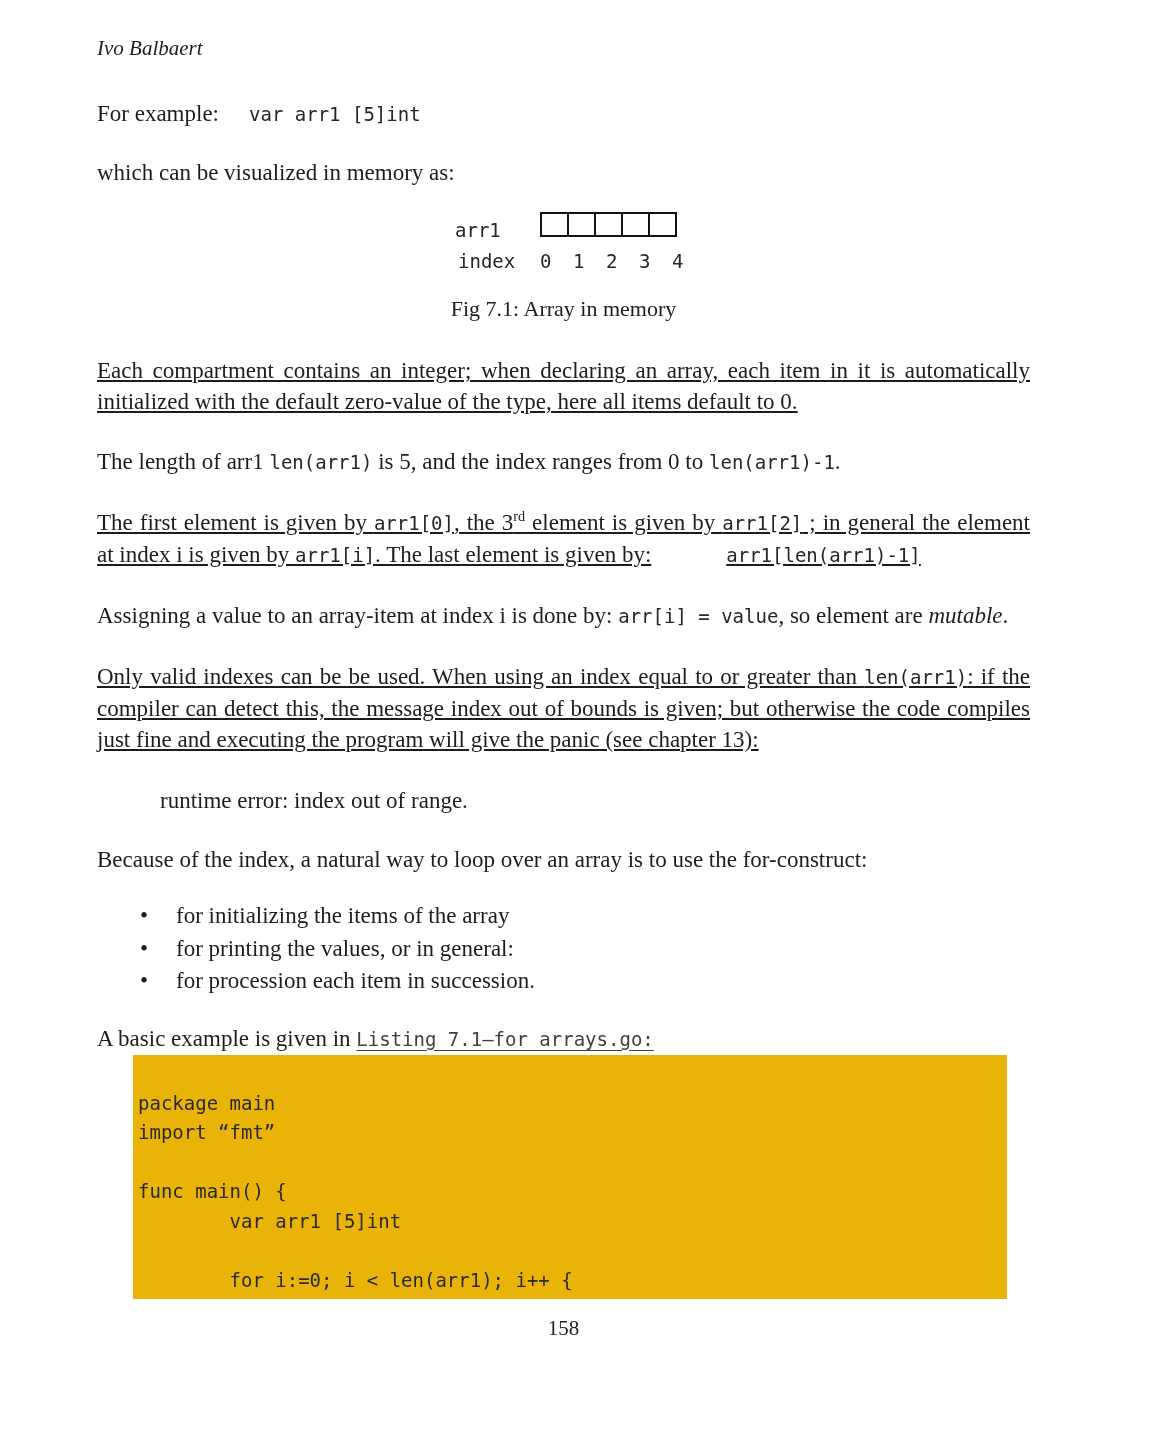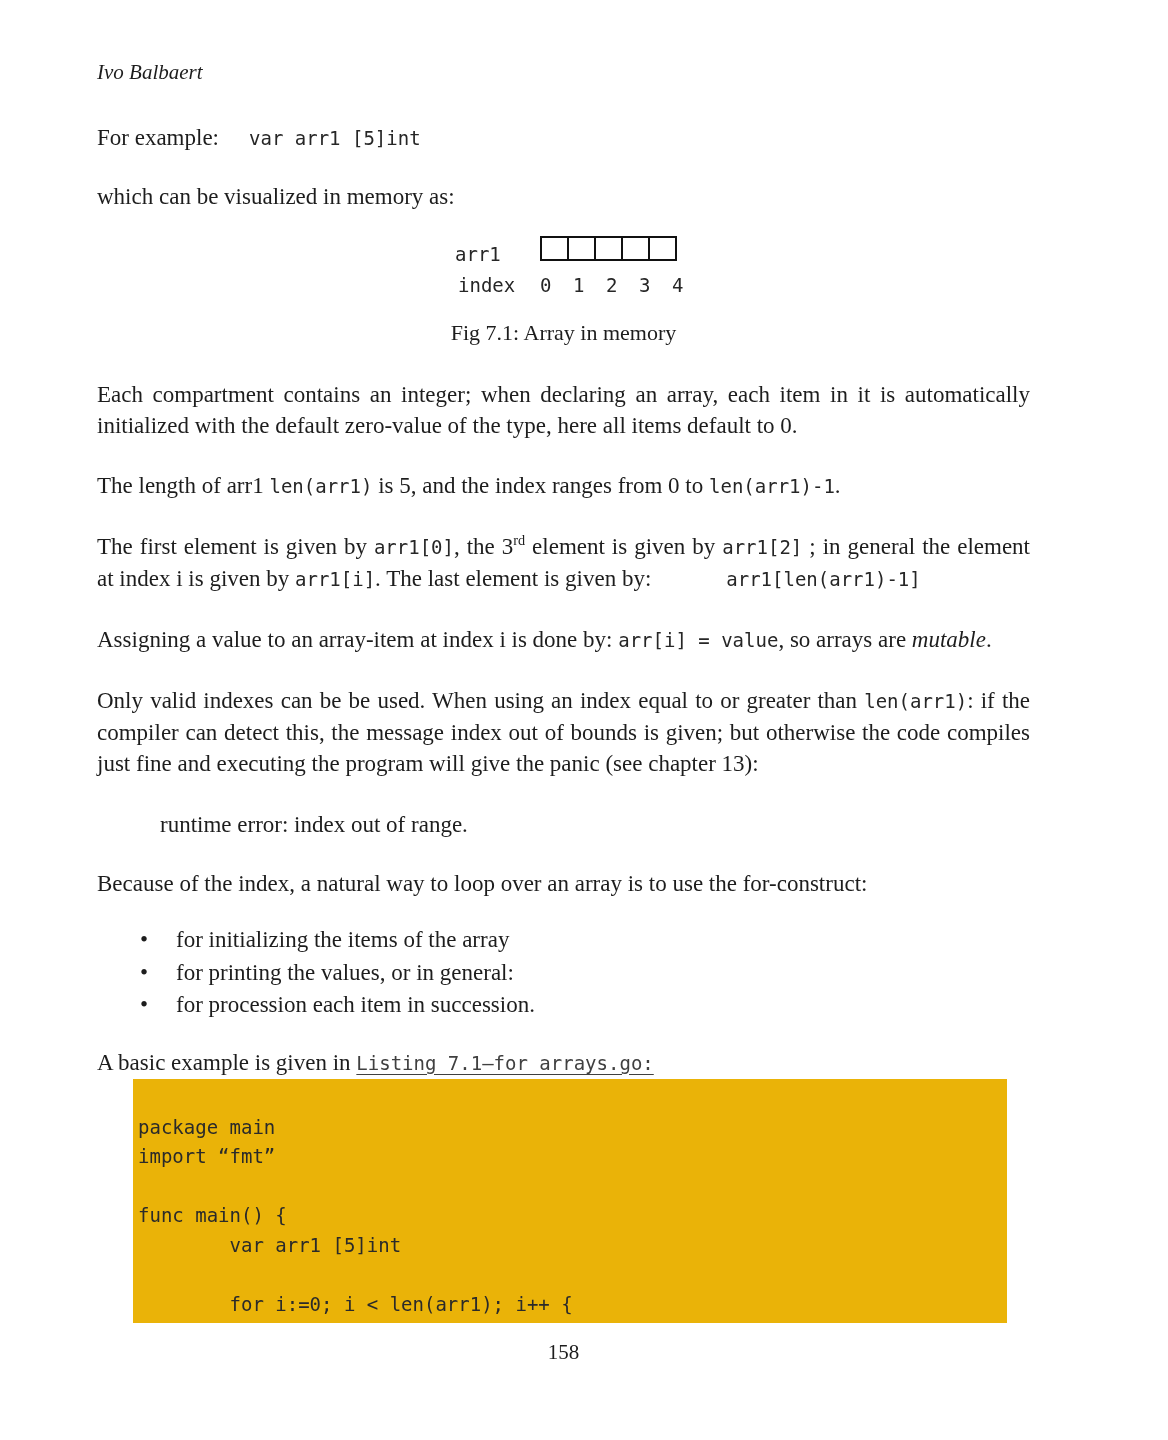--- a/index.html
+++ b/index.html
@@ -6,32 +6,32 @@
   body{
     width:1168px;height:1440px;
     font-family:"Liberation Serif","DejaVu Serif",serif;
     color:#1d1d1d;
     position:relative;
     overflow:hidden;
   }
   .page{
     box-sizing:border-box;
     width:1168px;height:1440px;
-    padding:58px 138px 0 97px;
+    padding:34px 138px 0 97px;
   }
   .author{
     font-style:italic;
     font-size:21px;
     line-height:28px;
   }
   .body-text{
     font-size:23px;
     line-height:31px;
   }
-  .just{text-align:justify;}
+  .just{text-align:justify;text-decoration:underline;}
   .mono{
     font-family:"DejaVu Sans Mono","Liberation Mono",monospace;
     font-size:19px;
     color:#262626;
   }
   .intro-line{margin-top:36px;}
   .intro-line .mono{margin-left:30px;}
   .visualized{margin-top:27px;}
 
   
@@ -140,21 +140,21 @@
   </div>
 
   <div class="fig-caption">Fig 7.1: Array in memory</div>
 
   <div class="body-text para para-first just">Each compartment contains an integer; when declaring an array, each item in it is automatically initialized with the default zero-value of the type, here all items default to 0.</div>
 
   <div class="body-text para"><span>The length of arr1 </span><span class="mono">len(arr1)</span><span> is 5, and the index ranges from 0 to </span><span class="mono">len(arr1)-1</span><span>.</span></div>
 
   <div class="body-text para just"><span>The first element is given by </span><span class="mono">arr1[0]</span><span>, the 3</span><sup>rd</sup><span> element is given by </span><span class="mono">arr1[2]</span><span> ; in general the element at index i is given by </span><span class="mono">arr1[i]</span><span>. The last element is given by:</span><span class="gap-wide"></span><span class="mono">arr1[len(arr1)-1]</span></div>
 
-  <div class="body-text para"><span>Assigning a value to an array-item at index i is done by: </span><span class="mono">arr[i] = value</span><span>, so arrays are </span><em>mutable</em><span>.</span></div>
+  <div class="body-text para"><span>Assigning a value to an array-item at index i is done by: </span><span class="mono">arr[i] = value</span><span>, so element are </span><em>mutable</em><span>.</span></div>
 
   <div class="body-text para just"><span>Only valid indexes can be be used. When using an index equal to or greater than </span><span class="mono">len(arr1)</span><span>: if the compiler can detect this, the message index out of bounds is given; but otherwise the code compiles just fine and executing the program will give the panic (see chapter 13):</span></div>
 
   <div class="body-text runtime-line">runtime error: index out of range.</div>
 
   <div class="body-text para because-line">Because of the index, a natural way to loop over an array is to use the for-construct:</div>
 
   <ul class="bullets">
     <li>
         <span class="bullet-dot">•</span>

